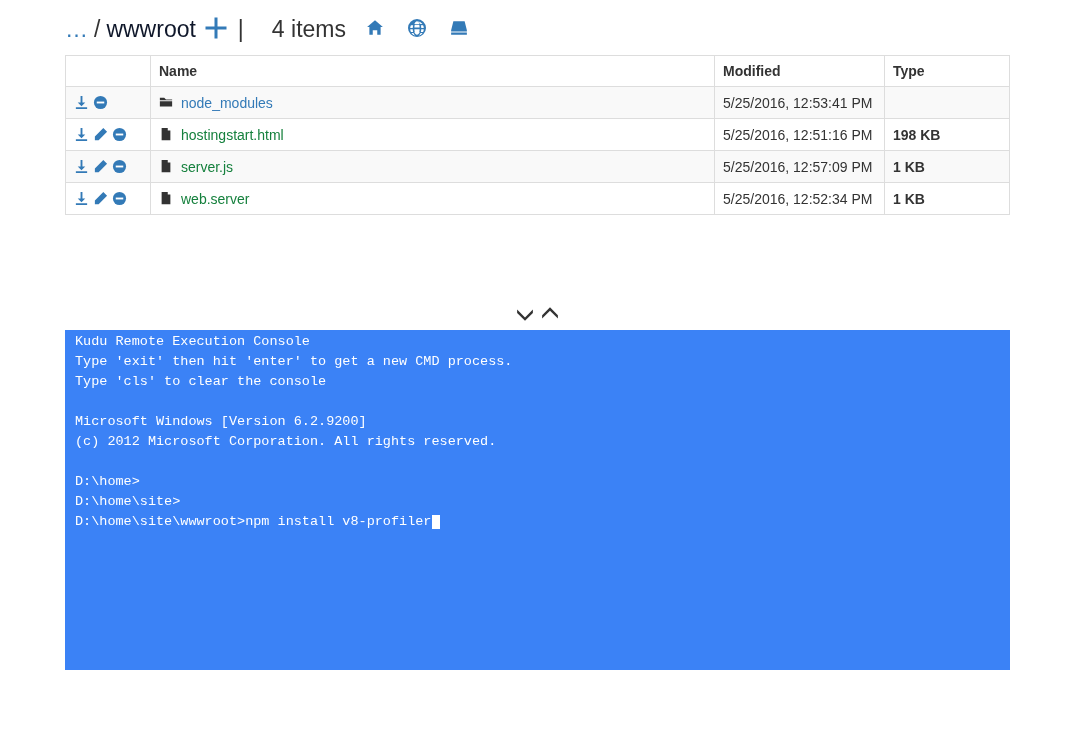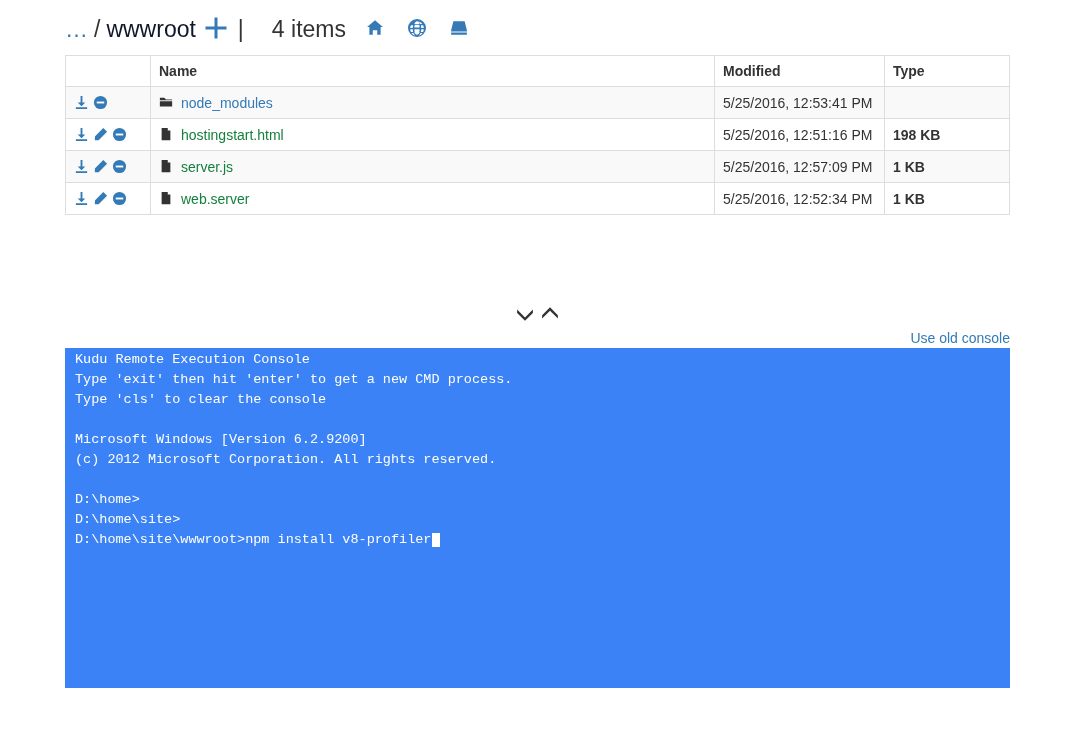--- a/index.html
+++ b/index.html
@@ -268,21 +268,20 @@
           <path d="M1 4l7 7 7-7v3l-7 7-7-7z"></path>
         </svg>
     </span>
     <span>
       <svg class="icon-svg" viewBox="0 0 16 16">
           <path d="M1 12l7-7 7 7V9l-7-7-7 7z"></path>
         </svg>
     </span>
   </div>
 
-  <div class="old-console-link">Use old console</div>
 
   <div class="console" id="console">Kudu Remote Execution Console
 Type 'exit' then hit 'enter' to get a new CMD process.
 Type 'cls' to clear the console
 
 Microsoft Windows [Version 6.2.9200]
 (c) 2012 Microsoft Corporation. All rights reserved.
 
 D:\home&gt;
 D:\home\site&gt;

